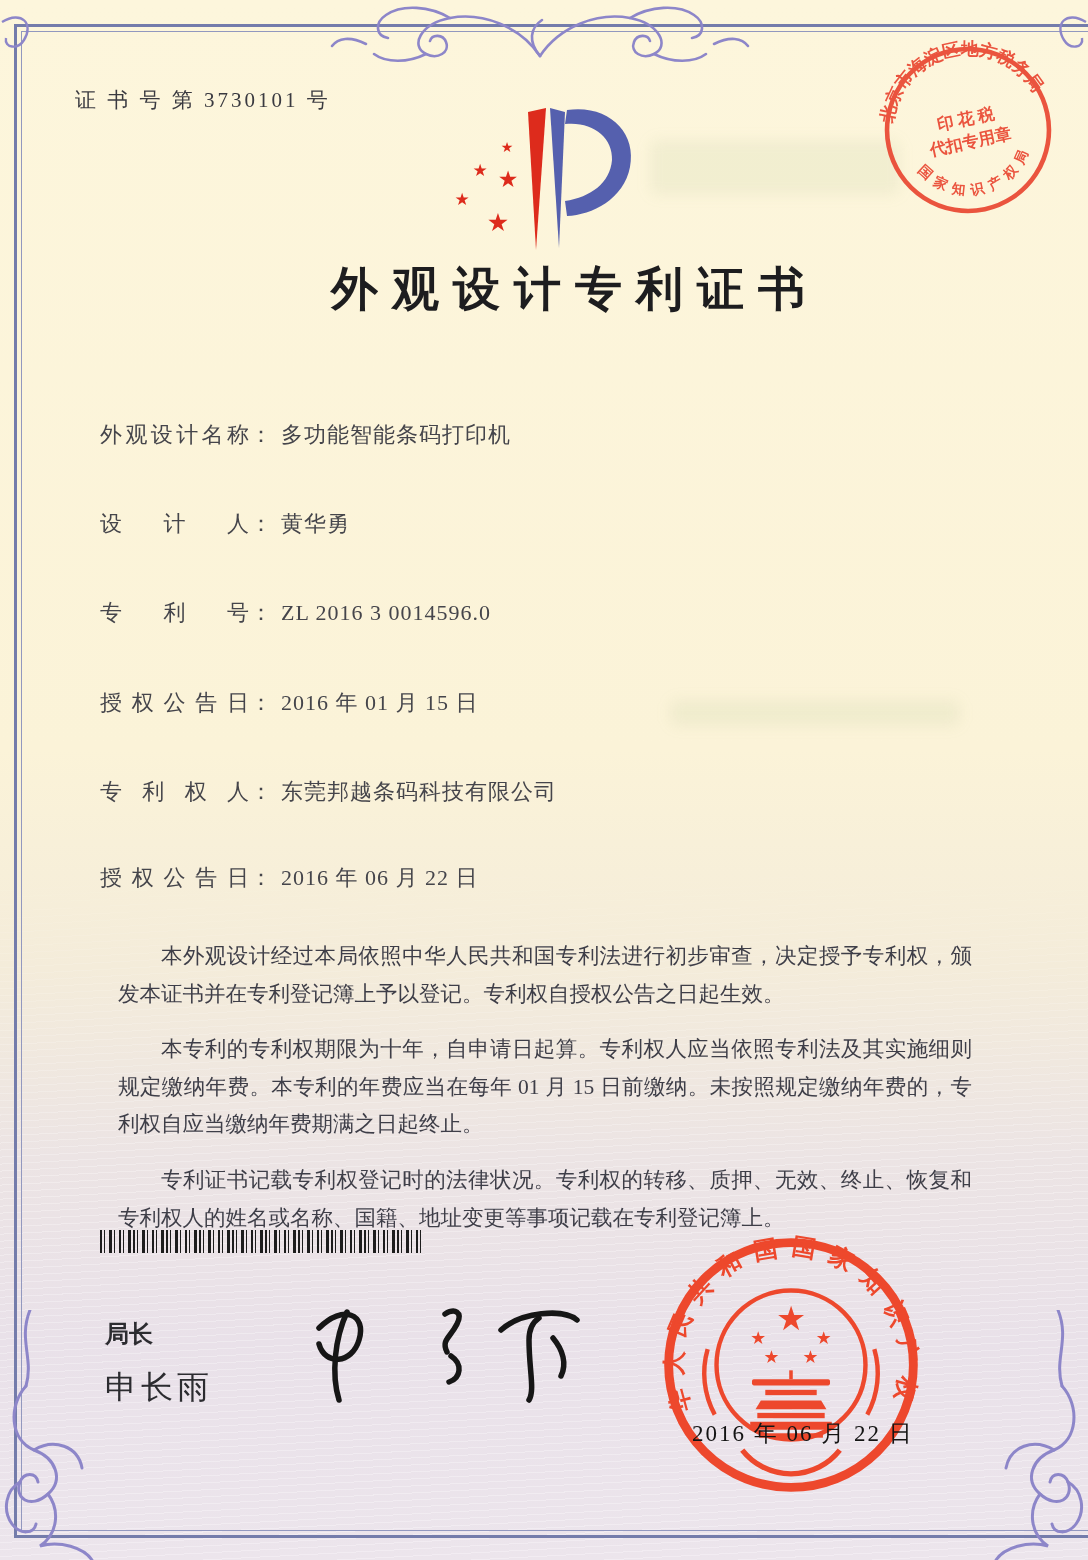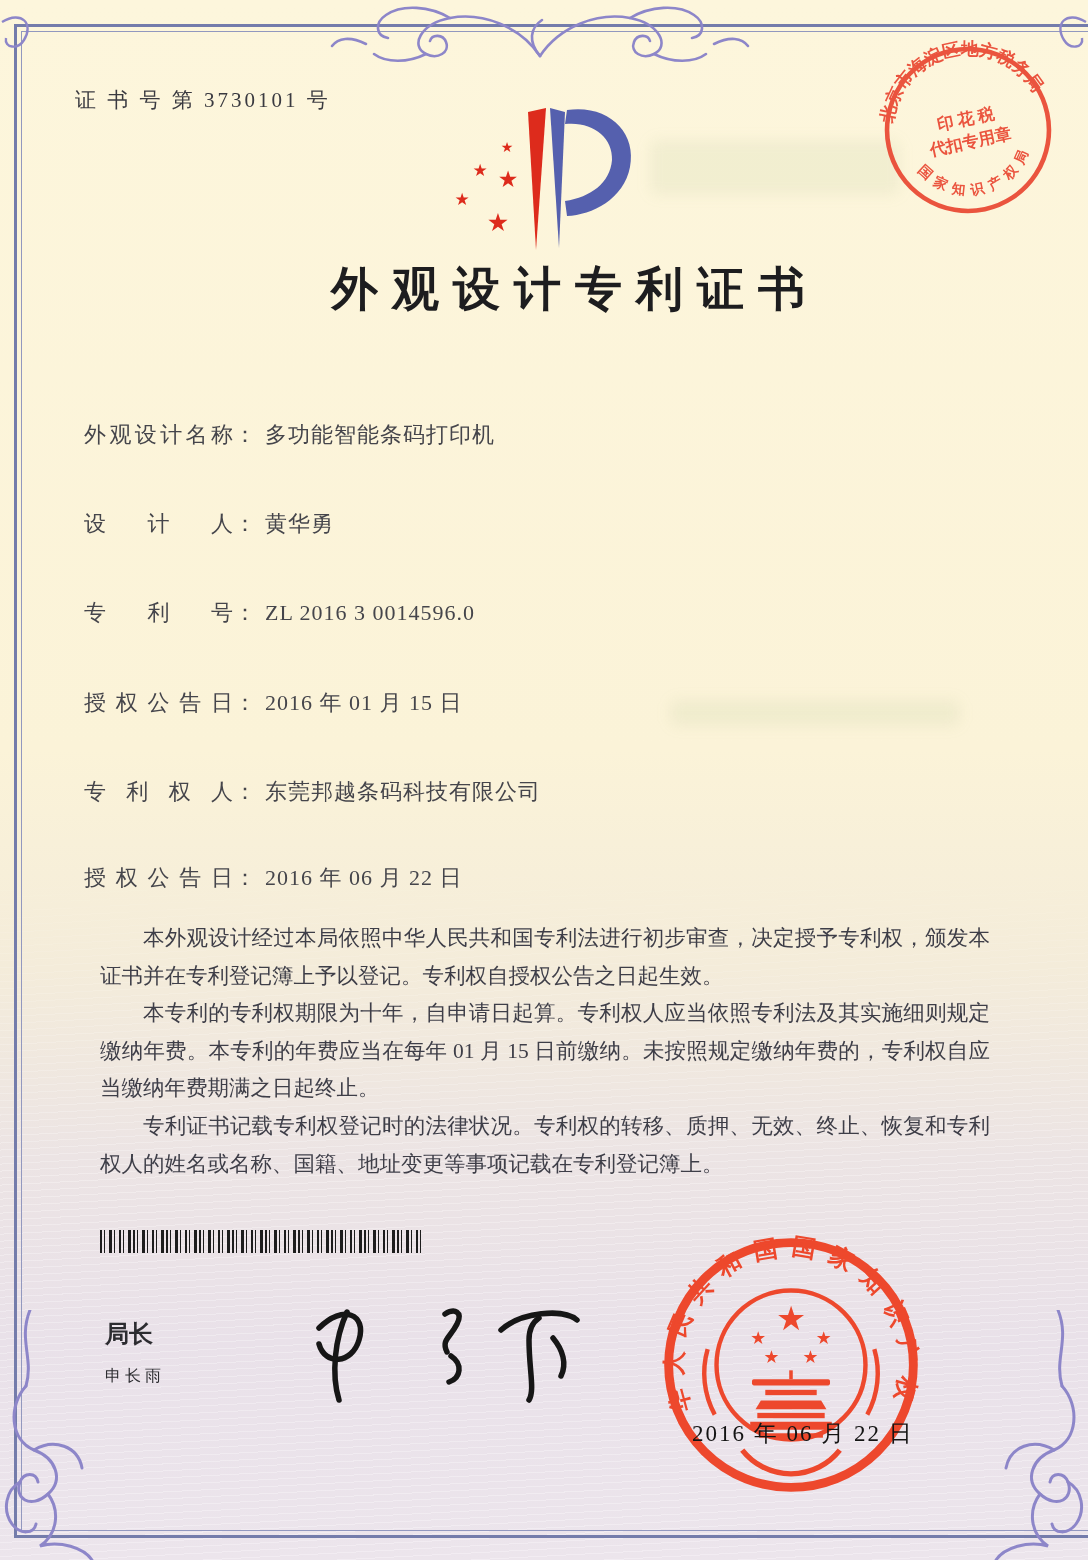--- a/index.html
+++ b/index.html
@@ -27,42 +27,42 @@
   }
   .cert-no{
     position:absolute; left:75px; top:86px; font-size:21px; letter-spacing:3px;
     color:#3a3a40;
   }
   .title{
     position:absolute; top:258px; left:0; width:100%; text-align:center;
     font-size:47px; font-weight:700; letter-spacing:14px; text-indent:14px;
     color:#1d1d1f;
   }
-  .row{ position:absolute; left:84px; font-size:22px; color:#45454b; letter-spacing:1px; white-space:nowrap;}
+  .row{ position:absolute; left:100px; font-size:22px; color:#45454b; letter-spacing:1px; white-space:nowrap;}
   .flabel{ display:inline-block; width:150px; text-align:justify; text-align-last:justify; vertical-align:bottom;}
   .fvalue{ margin-left:8px; }
   .paras{
     position:absolute; left:100px; top:920px; width:890px;
     font-size:21.5px; line-height:37.6px; color:#3e3e48; text-align:justify;
   }
-  .paras p{ margin:0; text-indent:2em; }
+  .paras p{ margin:18px; text-indent:2em; }
   .barcode{
     position:absolute; left:100px; top:1230px; width:322px; height:23px;
     background:repeating-linear-gradient(90deg,
       #1d1d1d 0 2px, transparent 2px 4px,
       #1d1d1d 4px 5px, transparent 5px 9px,
       #1d1d1d 9px 12px, transparent 12px 14px,
       #1d1d1d 14px 15px, transparent 15px 19px,
       #1d1d1d 19px 21px, transparent 21px 23px,
       #1d1d1d 23px 24px, transparent 24px 28px,
       #1d1d1d 28px 31px, transparent 31px 33px);
   }
   .sig-title{ position:absolute; left:105px; top:1318px; font-size:24px; color:#2c2c30;
      font-family:"Liberation Sans","DejaVu Sans",sans-serif;font-weight:bold;}
-  .sig-name { position:absolute; left:105px; top:1366px; font-size:16px; color:#2c2c30;
+  .sig-name { position:absolute; left:105px; top:1366px; font-size:32px; color:#2c2c30;
      font-family:"Liberation Sans","DejaVu Sans",sans-serif; letter-spacing:4px;}
   .seal-date{
     position:absolute; left:692px; top:1418px; font-size:23px; letter-spacing:2px;
     color:#141414; z-index:5;
   }
   .footer{
     position:absolute; left:0; top:1487px; width:100%; text-align:center;
     font-size:17px; letter-spacing:4px; color:#4a4a52;
   }
   .abs{ position:absolute; }

